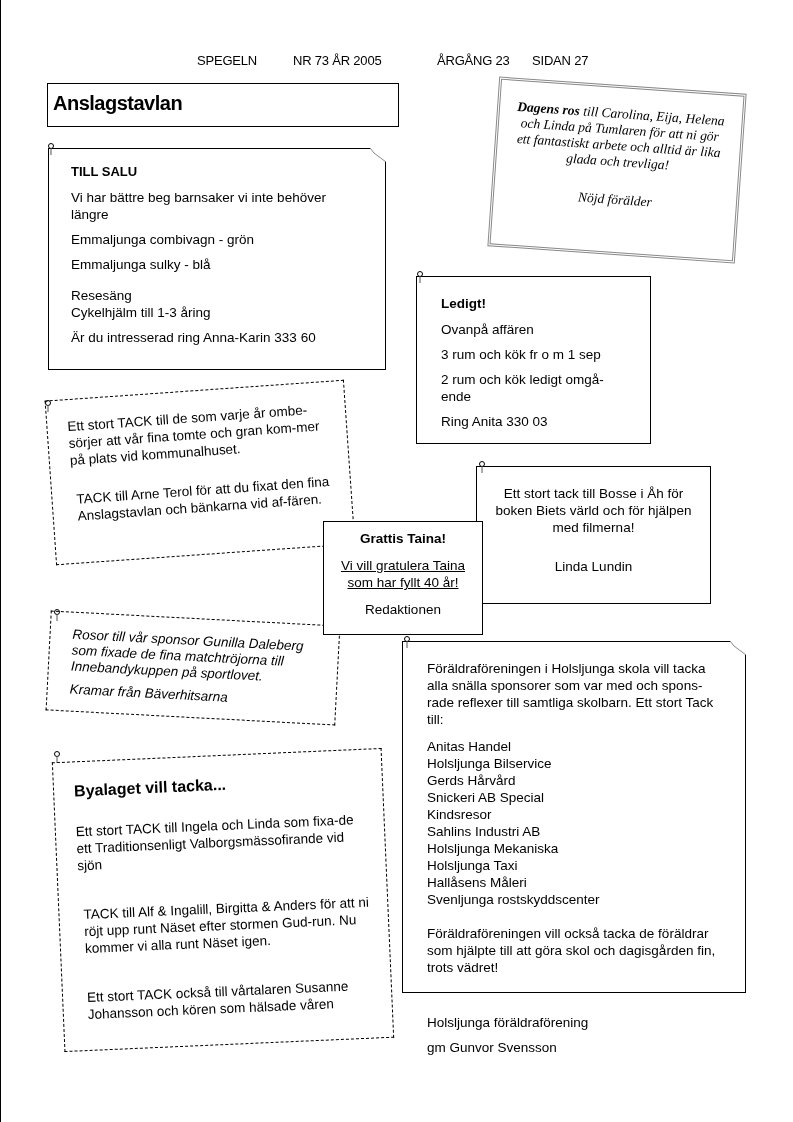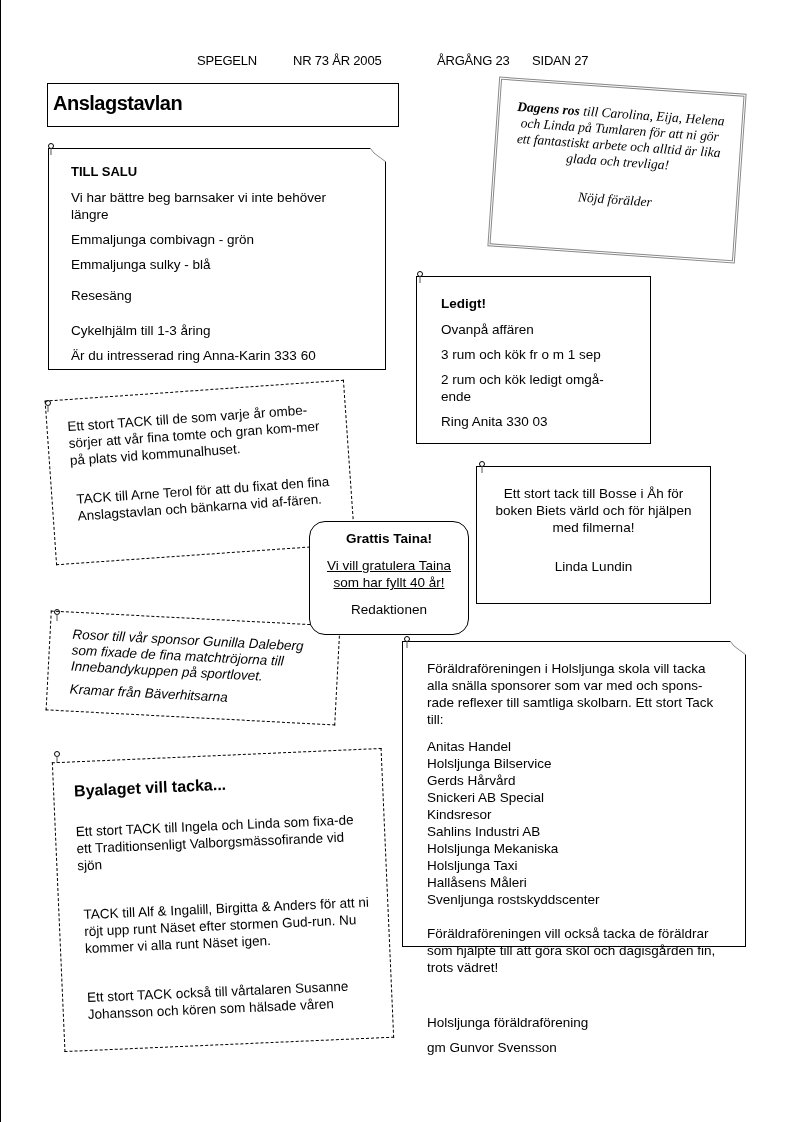--- a/index.html
+++ b/index.html
@@ -33,21 +33,21 @@
 
 <div class="title-box">
   <span>Anslagstavlan</span>
 </div>
 
 <div class="note solid" style="left:48px; top:148px; width:338px; height:222px; padding:14px 22px 0 22px;">
   <p class="bold" style="font-size:13px; margin-bottom:9px;">TILL SALU</p>
   <p style="margin-bottom:8px; width:280px;">Vi har bättre beg barnsaker vi inte behöver längre</p>
   <p style="margin-bottom:8px;">Emmaljunga combivagn - grön</p>
   <p style="margin-bottom:14px;">Emmaljunga sulky - blå</p>
-  <p style="margin-bottom:18px;">Resesäng</p>
+  <p style="margin-bottom:0;">Resesäng</p>
   <p style="margin-bottom:8px;">Cykelhjälm till 1-3 åring</p>
   <p>Är du intresserad ring Anna-Karin 333 60</p>
 </div>
 <div class="pin" style="left:47px; top:143px;">
   <svg width="8" height="12">
       <circle cx="4" cy="3" r="2.5" fill="none" stroke="#000"></circle>
       <line x1="4" y1="5" x2="4" y2="12" stroke="#555"></line>
     </svg>
 </div>
 <div class="fold" style="left:370px; top:148px;">
@@ -91,21 +91,21 @@
   <p>Ett stort tack till Bosse i Åh för boken Biets värld och för hjälpen med filmerna!</p>
   <p style="margin-top:22px;">Linda Lundin</p>
 </div>
 <div class="pin" style="left:478px; top:461px;">
   <svg width="8" height="12">
       <circle cx="4" cy="3" r="2.5" fill="none" stroke="#000"></circle>
       <line x1="4" y1="5" x2="4" y2="12" stroke="#555"></line>
     </svg>
 </div>
 
-<div class="note solid center" style="left:309px; top:521px; width:160px; height:114px; padding:8px 6px 0 6px; z-index:2;border-radius:16px;">
+<div class="note solid center" style="left:323px; top:521px; width:160px; height:114px; padding:8px 6px 0 6px; z-index:2;">
   <p class="bold" style="margin-bottom:10px;">Grattis Taina!</p>
   <p style="margin-bottom:10px;text-decoration:underline;">Vi vill gratulera Taina som har fyllt 40 år!</p>
   <p>Redaktionen</p>
 </div>
 
 <div class="note dash italic" style="left:48px; top:618px; width:290px; height:100px; padding:14px 10px 0 22px; transform:rotate(3deg);">
   <p style="width:255px; line-height:16px;">Rosor till vår sponsor Gunilla Daleberg som fixade de fina matchtröjorna till Innebandykuppen på sportlovet.</p>
   <p style="margin-top:6px;">Kramar från Bäverhitsarna</p>
 </div>
 <div class="pin" style="left:53px; top:609px;">
@@ -121,21 +121,21 @@
   <p style="margin-top:32px; width:290px; padding-left:4px;">TACK till Alf &amp; Ingalill, Birgitta &amp; Anders för att ni röjt upp runt Näset efter stormen Gud-run. Nu kommer vi alla runt Näset igen.</p>
   <p style="margin-top:32px; width:290px; padding-left:4px;">Ett stort TACK också till vårtalaren Susanne Johansson och kören som hälsade våren</p>
 </div>
 <div class="pin" style="left:53px; top:751px;">
   <svg width="8" height="12">
       <circle cx="4" cy="3" r="2.5" fill="none" stroke="#000"></circle>
       <line x1="4" y1="5" x2="4" y2="12" stroke="#555"></line>
     </svg>
 </div>
 
-<div class="note solid" style="left:402px; top:641px; width:344px; height:306px; padding:18px 20px 0 24px;">
+<div class="note solid" style="left:402px; top:641px; width:344px; height:352px; padding:18px 20px 0 24px;">
   <p style="margin-bottom:10px;">Föräldraföreningen i Holsljunga skola vill tacka alla snälla sponsorer som var med och spons-rade reflexer till samtliga skolbarn. Ett stort Tack till:</p>
   <div>
     <p>Anitas Handel</p>
     <p>Holsljunga Bilservice</p>
     <p>Gerds Hårvård</p>
     <p>Snickeri AB Special</p>
     <p>Kindsresor</p>
     <p>Sahlins Industri AB</p>
     <p>Holsljunga Mekaniska</p>
     <p>Holsljunga Taxi</p>

